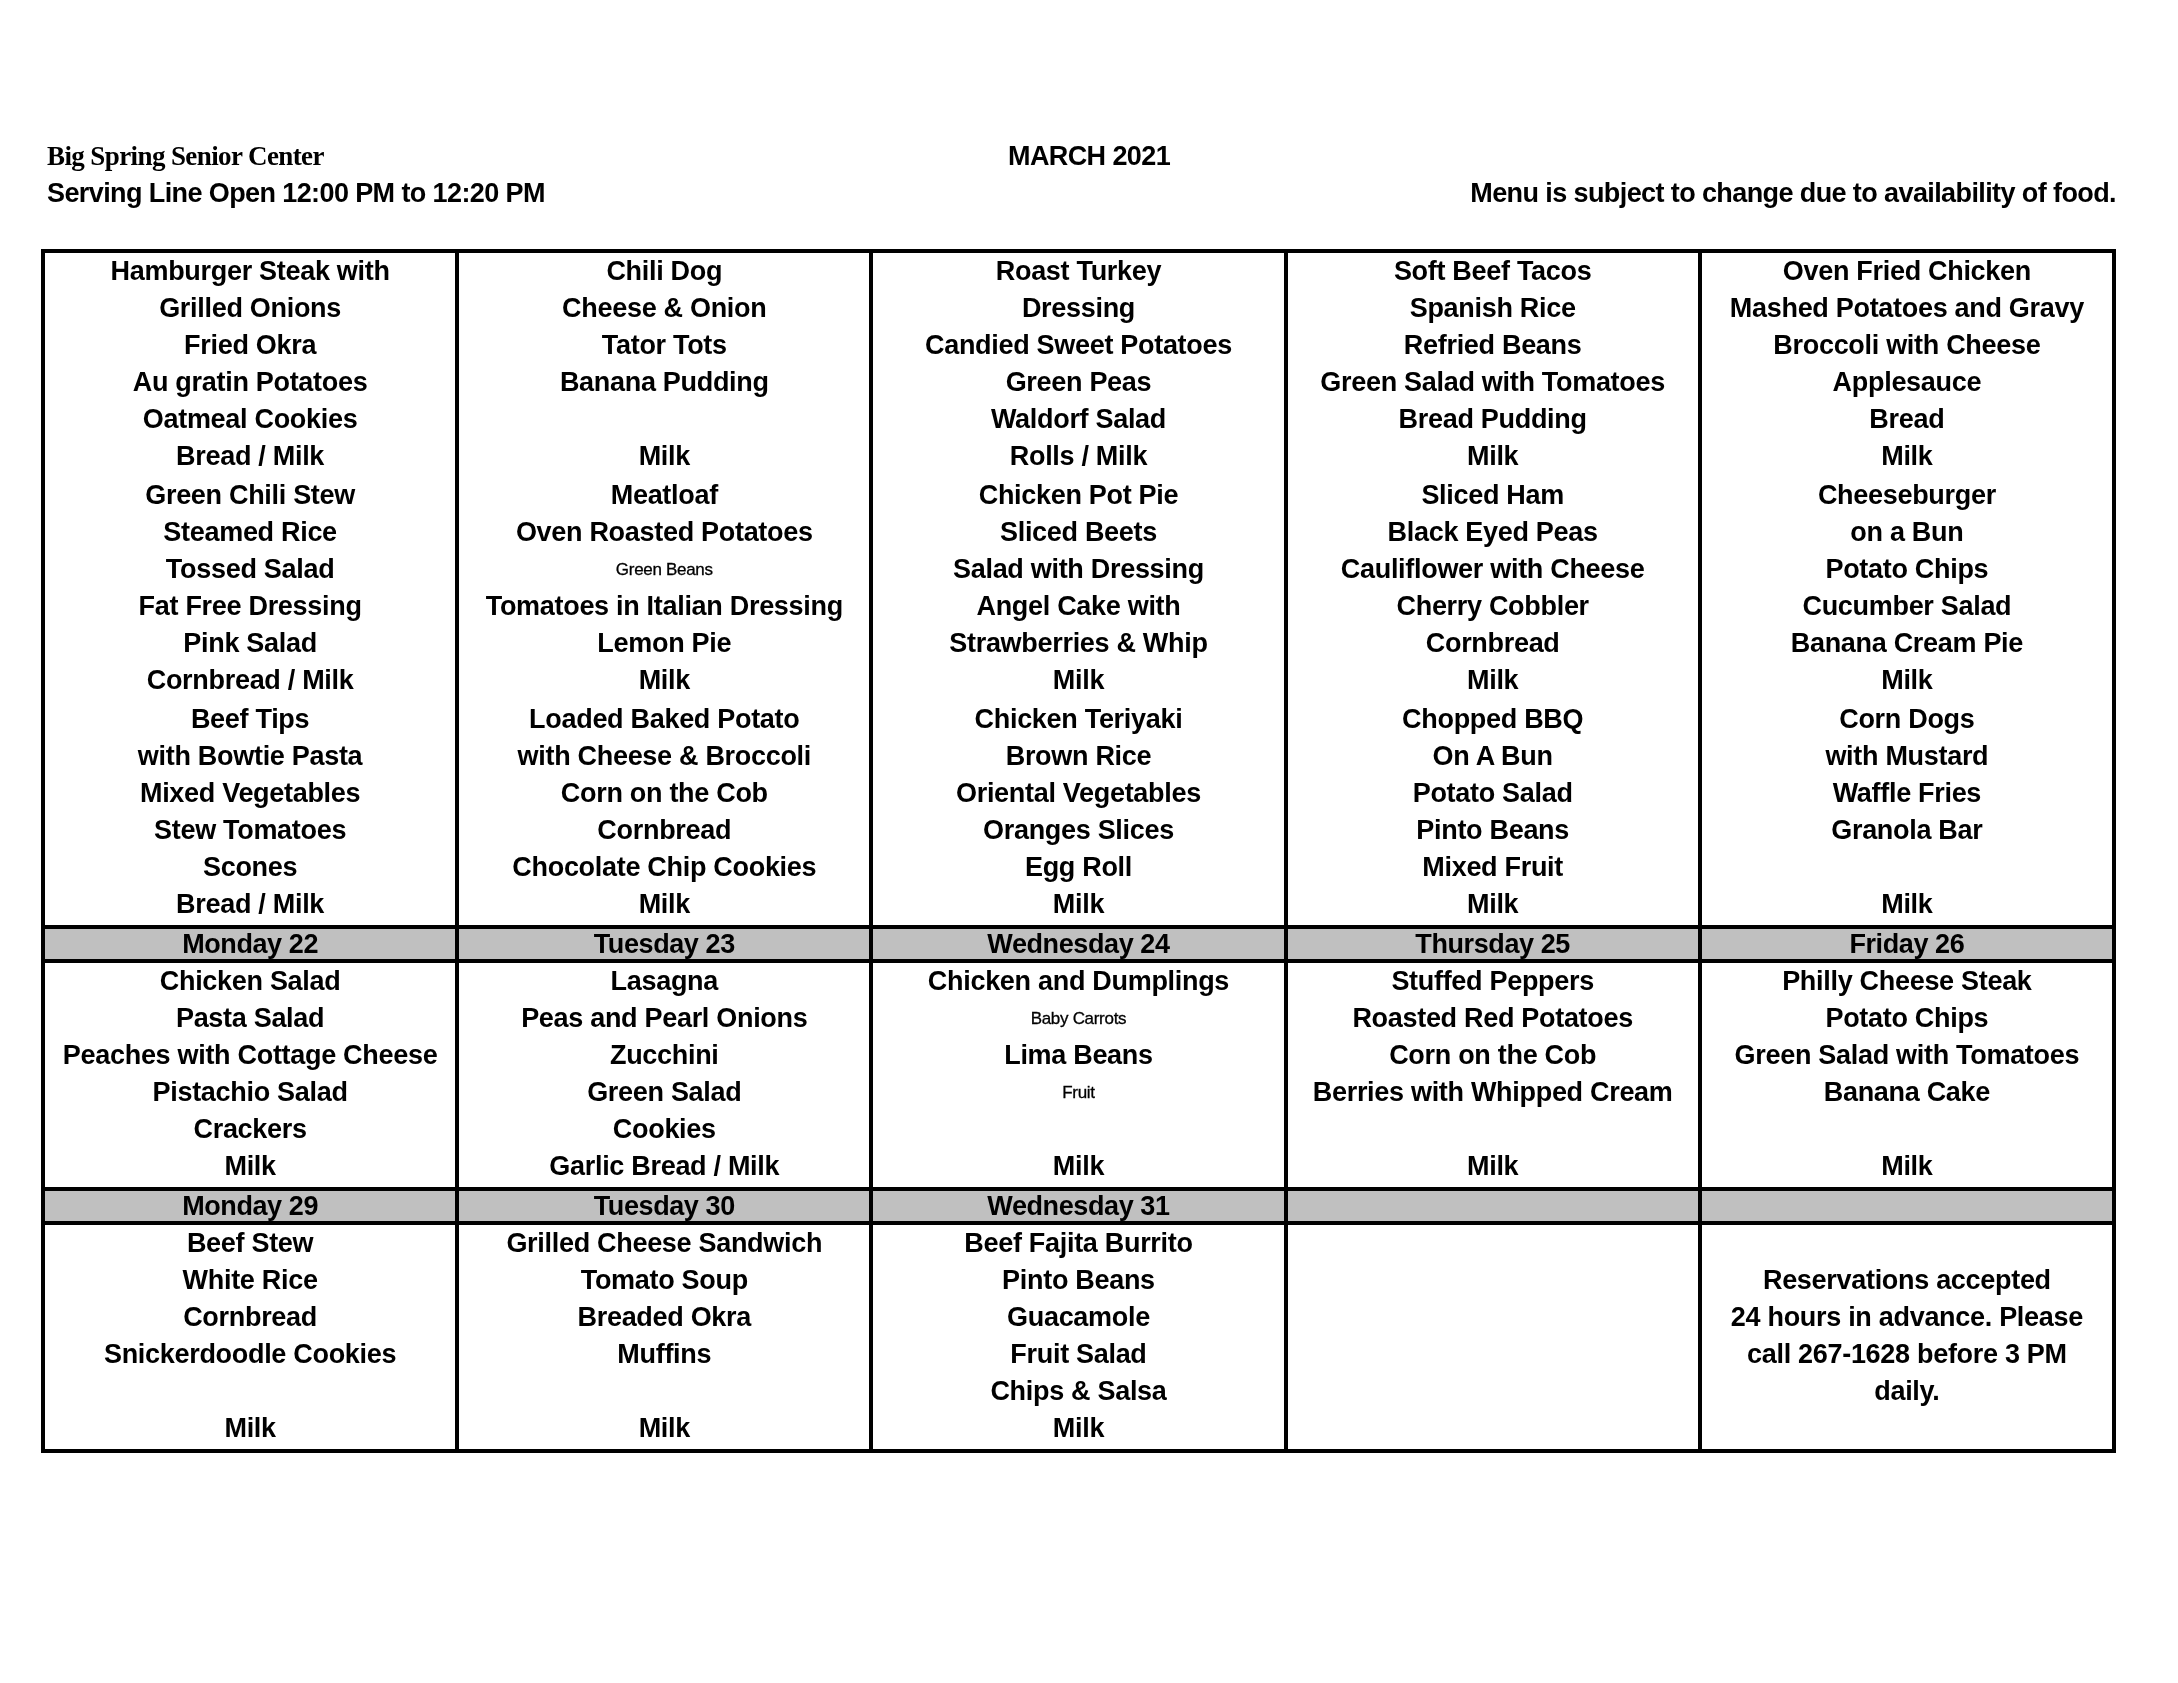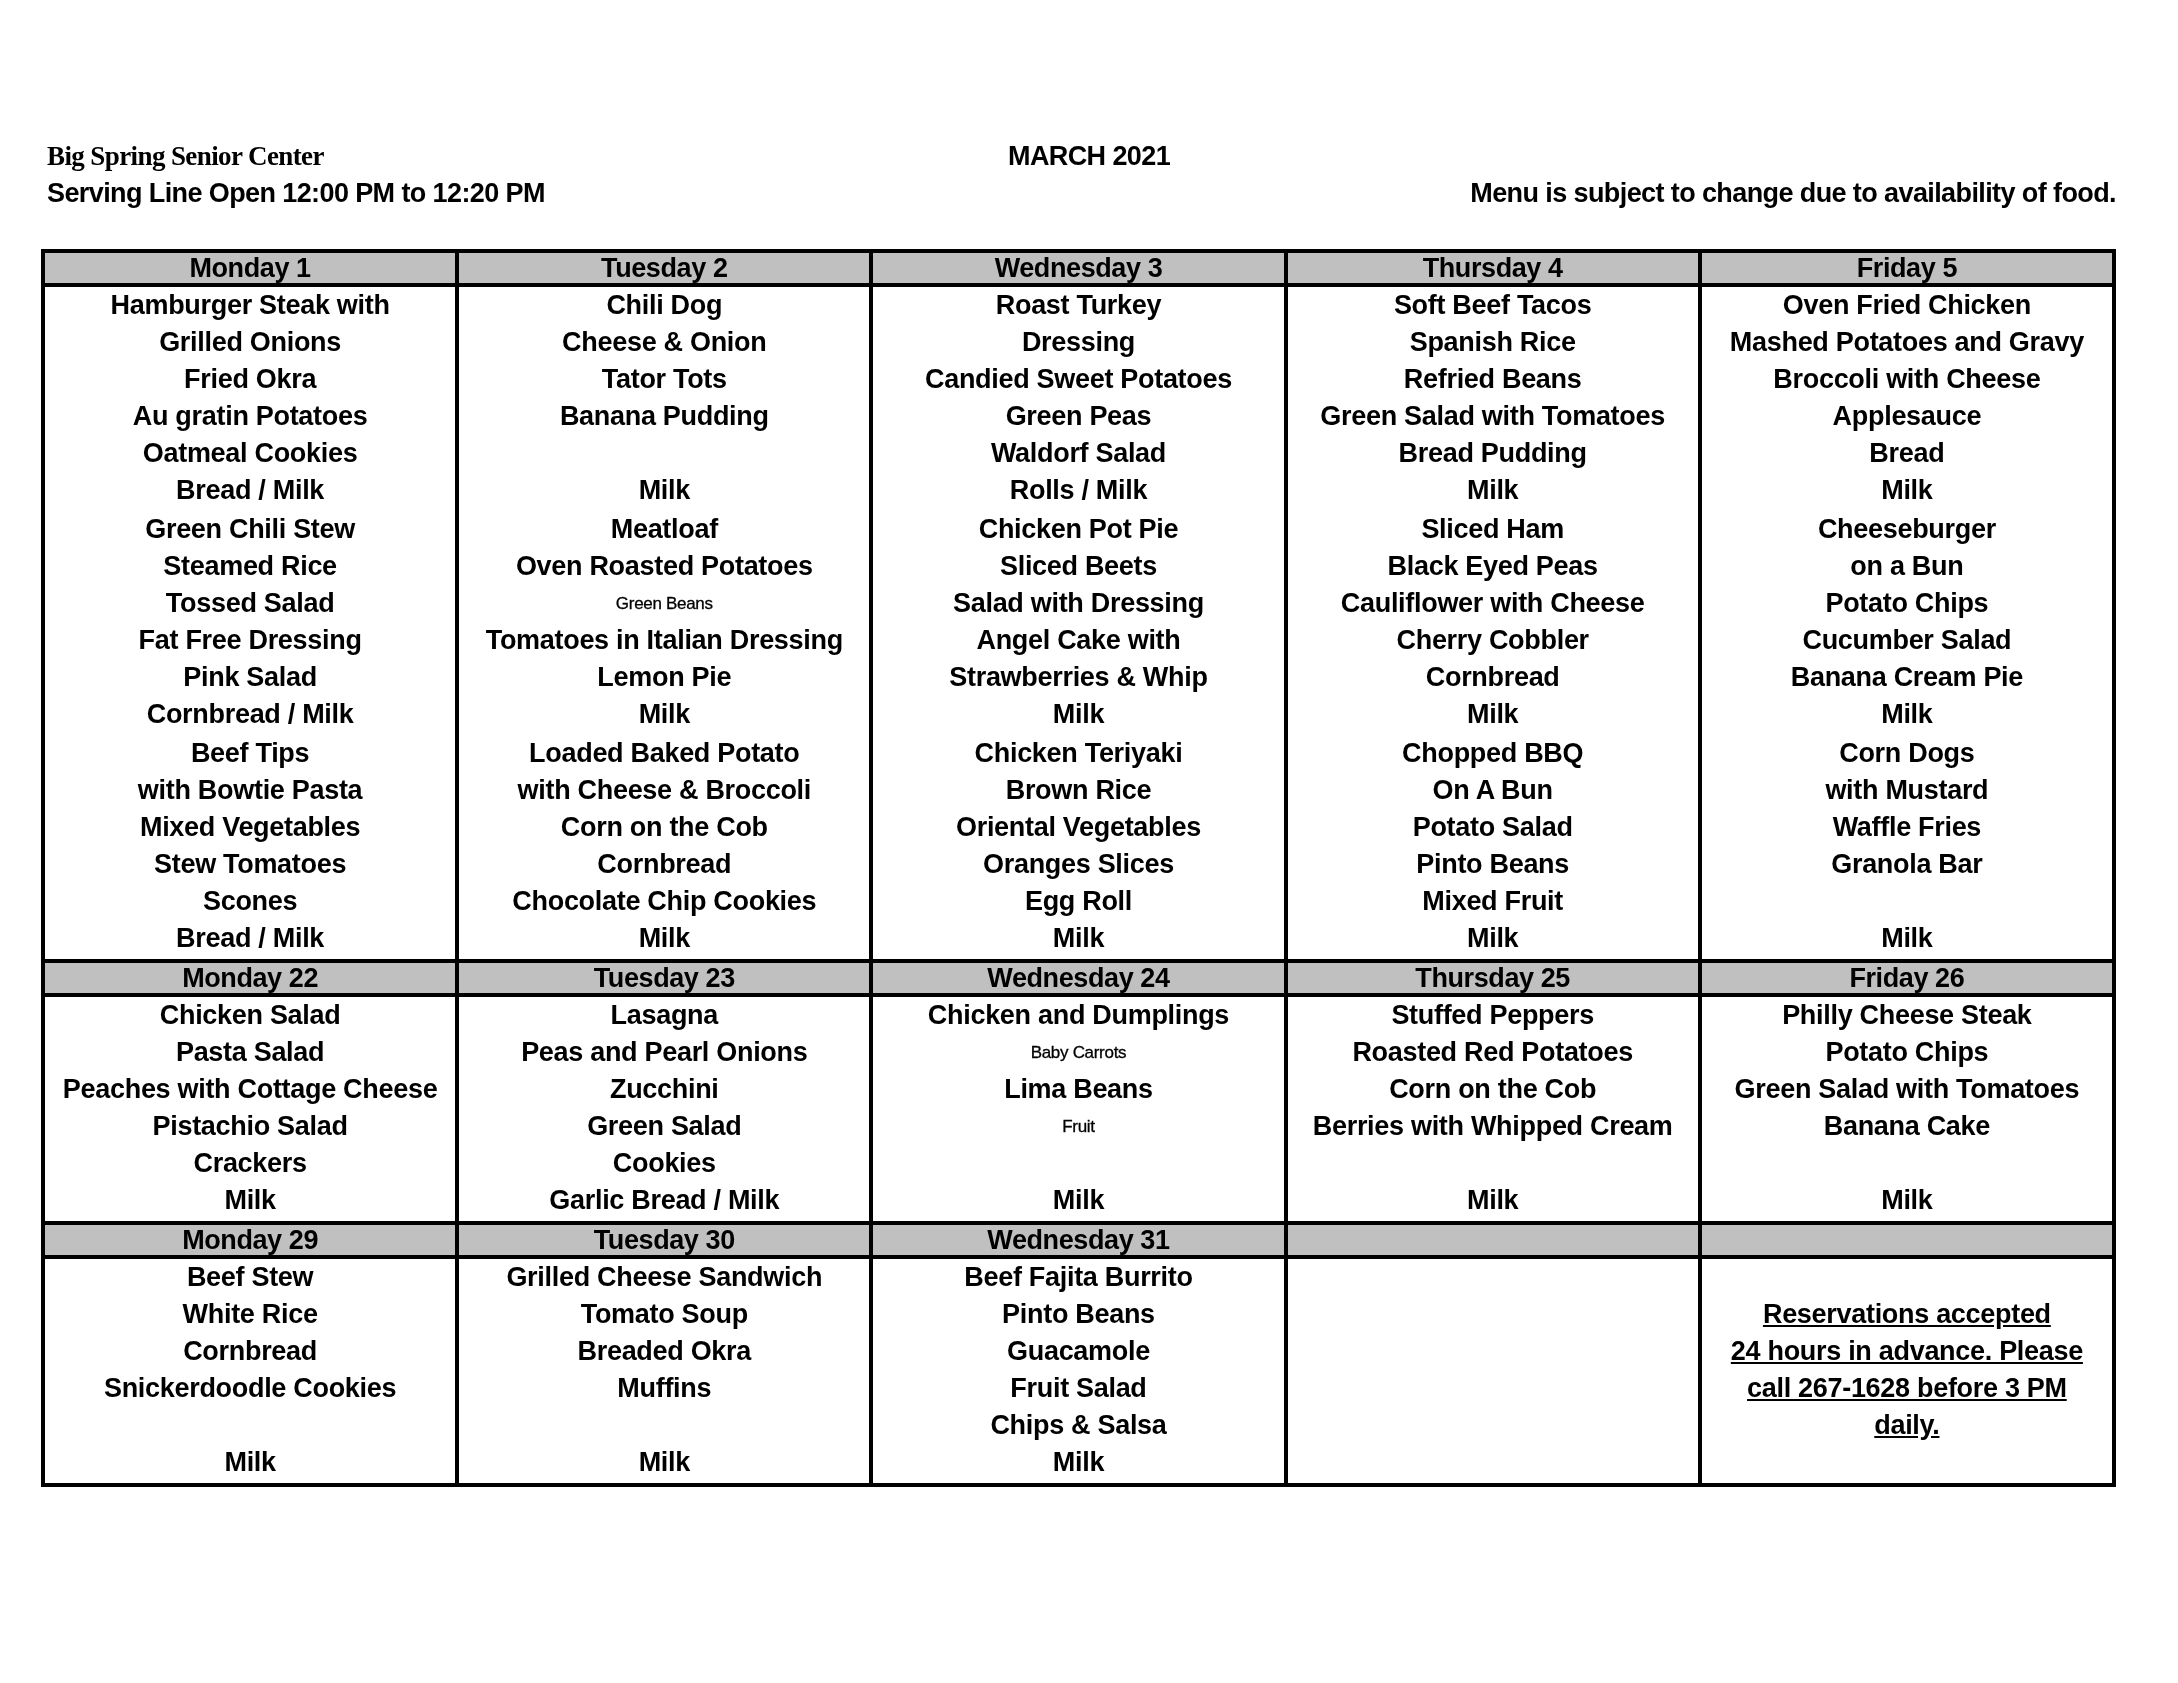--- a/index.html
+++ b/index.html
@@ -9,46 +9,39 @@
   #serving-line { left:47px; top:174px; }
   #month-title { left:1008px; top:137px; }
   #disclaimer { right:62px; top:174px; }
 
   #menu-table { position:absolute; left:41px; top:249px; width:2075px; border:4px solid #000; box-sizing:border-box; border-collapse:collapse; table-layout:fixed; }
   #menu-table td { border-left:4px solid #000; border-right:4px solid #000; padding:0; text-align:center; vertical-align:top; overflow:hidden; }
   tr.day-header td { background:#c0c0c0; height:30px; border-top:4px solid #000; border-bottom:4px solid #000; font-weight:bold; font-size:27px; line-height:30px; letter-spacing:-0.4px; }
   tr.day-body td { height:224px; }
   .item { display:block; height:37px; line-height:37px; font-weight:bold; font-size:27px; letter-spacing:-0.3px; white-space:nowrap; }
   .item.small { font-weight:normal; font-size:17px; -webkit-text-stroke:0.3px #000; }
-  .note .item { font-weight:bold;text-decoration:underline; }
+  .note .item { font-weight:bold; }
 </style>
 </head>
 <body>
 
 <div class="hdr-text" id="center-name">Big Spring Senior Center</div>
 <div class="hdr-text" id="serving-line">Serving Line Open 12:00 PM to 12:20 PM</div>
 <div class="hdr-text" id="month-title">MARCH 2021</div>
 <div class="hdr-text" id="disclaimer">Menu is subject to change due to availability of food.</div>
 
 <table id="menu-table">
   <colgroup>
       <col>
       <col>
       <col>
       <col>
       <col>
     </colgroup>
   <tbody id="menu-body">
-      <tr class="day-header">
-        <td>Monday 1</td>
-        <td>Tuesday 2</td>
-        <td>Wednesday 3</td>
-        <td>Thursday 4</td>
-        <td>Friday 5</td>
-      </tr>
       <tr class="day-body">
         <td>
           <span class="item">Hamburger Steak with</span>
           <span class="item">Grilled Onions</span>
           <span class="item">Fried Okra</span>
           <span class="item">Au gratin Potatoes</span>
           <span class="item">Oatmeal Cookies</span>
           <span class="item">Bread / Milk</span>
         </td>
         <td>

